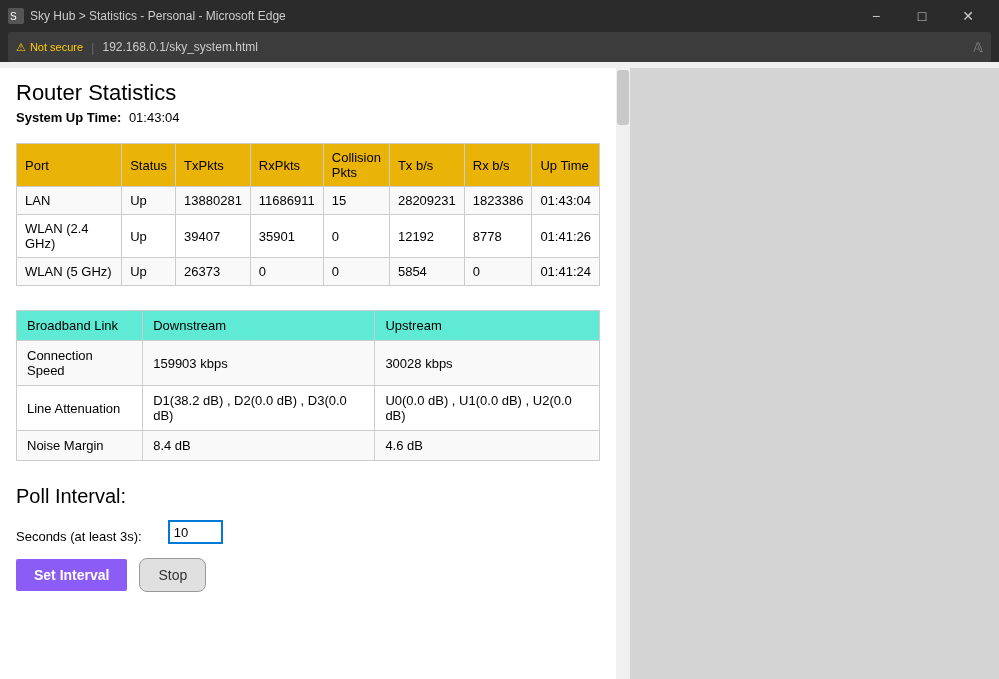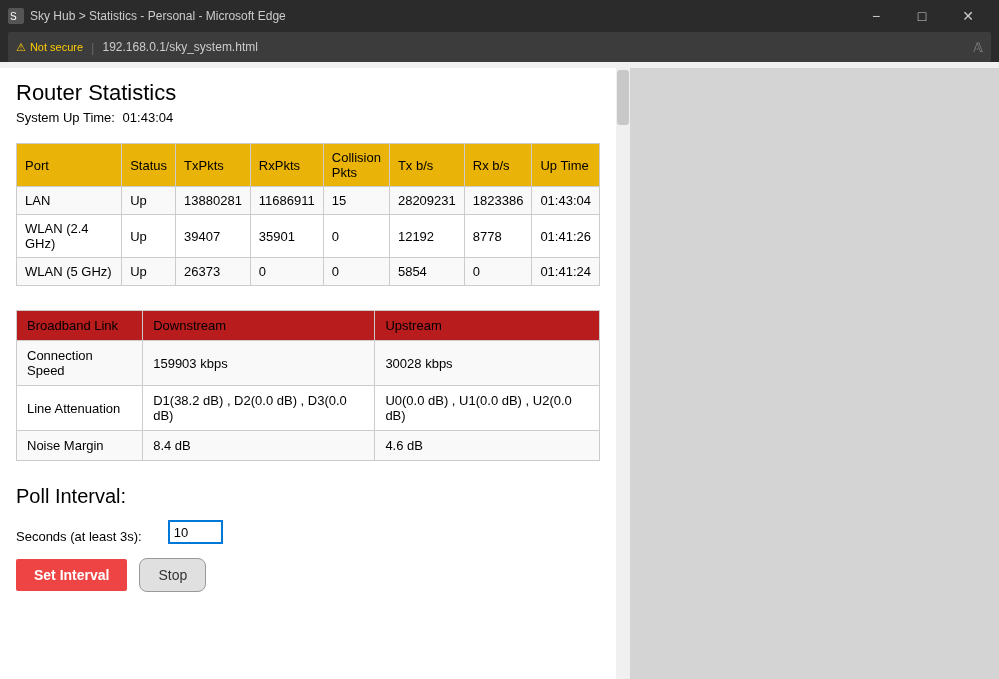--- a/index.html
+++ b/index.html
@@ -34,50 +34,50 @@
       height: 617px;
       margin: 0;
       overflow-y: auto;
       position: relative;
     }
     .page-content { padding: 12px 16px 20px 16px; }
 
     .page-title { font-size: 22px; font-weight: normal; margin-bottom: 4px; color: #000; }
 
     .system-uptime { margin-bottom: 18px; font-size: 13px; }
-    .system-uptime-label { font-weight: normal; display: inline; }
+    .system-uptime-label { font-weight: bold; display: inline; }
     .system-uptime-value { display: inline; margin-left: 4px; }
 
     
     .port-table { width: 100%; border-collapse: collapse; margin-bottom: 24px; font-size: 13px; }
     .port-table th, .port-table td { border: 1px solid #ccc; padding: 6px 8px; text-align: left; }
     .port-table thead { background: #eab308; }
     .port-table th { font-weight: normal; color: #000; }
     .port-table tbody tr:nth-child(odd) { background: #f9f9f9; }
     .port-table tbody tr:nth-child(even) { background: #fff; }
 
     
     .broadband-table { width: 100%; border-collapse: collapse; margin-bottom: 24px; font-size: 13px; }
     .broadband-table th, .broadband-table td { border: 1px solid #ccc; padding: 7px 10px; text-align: left; }
-    .broadband-table thead { background: #b91c1c; }
+    .broadband-table thead { background: #5eead4; }
     .broadband-table th { font-weight: normal; }
     .broadband-table tbody tr:nth-child(odd) { background: #f9f9f9; }
     .broadband-table tbody tr:nth-child(even) { background: #fff; }
 
     .poll-section { margin-top: 10px; }
     .poll-title { font-size: 20px; font-weight: normal; margin-bottom: 12px; }
     .poll-interval-row { display: flex; align-items: flex-end; gap: 26px; margin-bottom: 14px; }
     .poll-interval-label { font-size: 13px; }
     .poll-interval-input {
       width: 55px; height: 24px; border: 2px solid #0078d7; padding: 2px 4px;
       font-size: 13px; outline: none;
     }
     .button-row { display: flex; gap: 12px; align-items: center; }
     .btn-set-interval {
-      background: #ef4444; color: white; border: none; padding: 8px 18px;
+      background: #8b5cf6; color: white; border: none; padding: 8px 18px;
       font-size: 14px; cursor: pointer; border-radius: 2px; font-weight: bold;
     }
     .btn-stop {
       background: #e0e0e0; color: #333; border: 1px solid #999; padding: 8px 18px;
       font-size: 14px; cursor: pointer; border-radius: 8px;
     }
     .scrollbar { width: 14px; background: #f0f0f0; position: relative; height: 617px; flex-shrink: 0; }
     .scrollbar-thumb { width: 12px; height: 55px; background: #c8c8c8; margin: 0 1px; border-radius: 3px; margin-top: 2px; }
 
     .outer-wrapper { background: #d4d4d4; padding: 0; }

